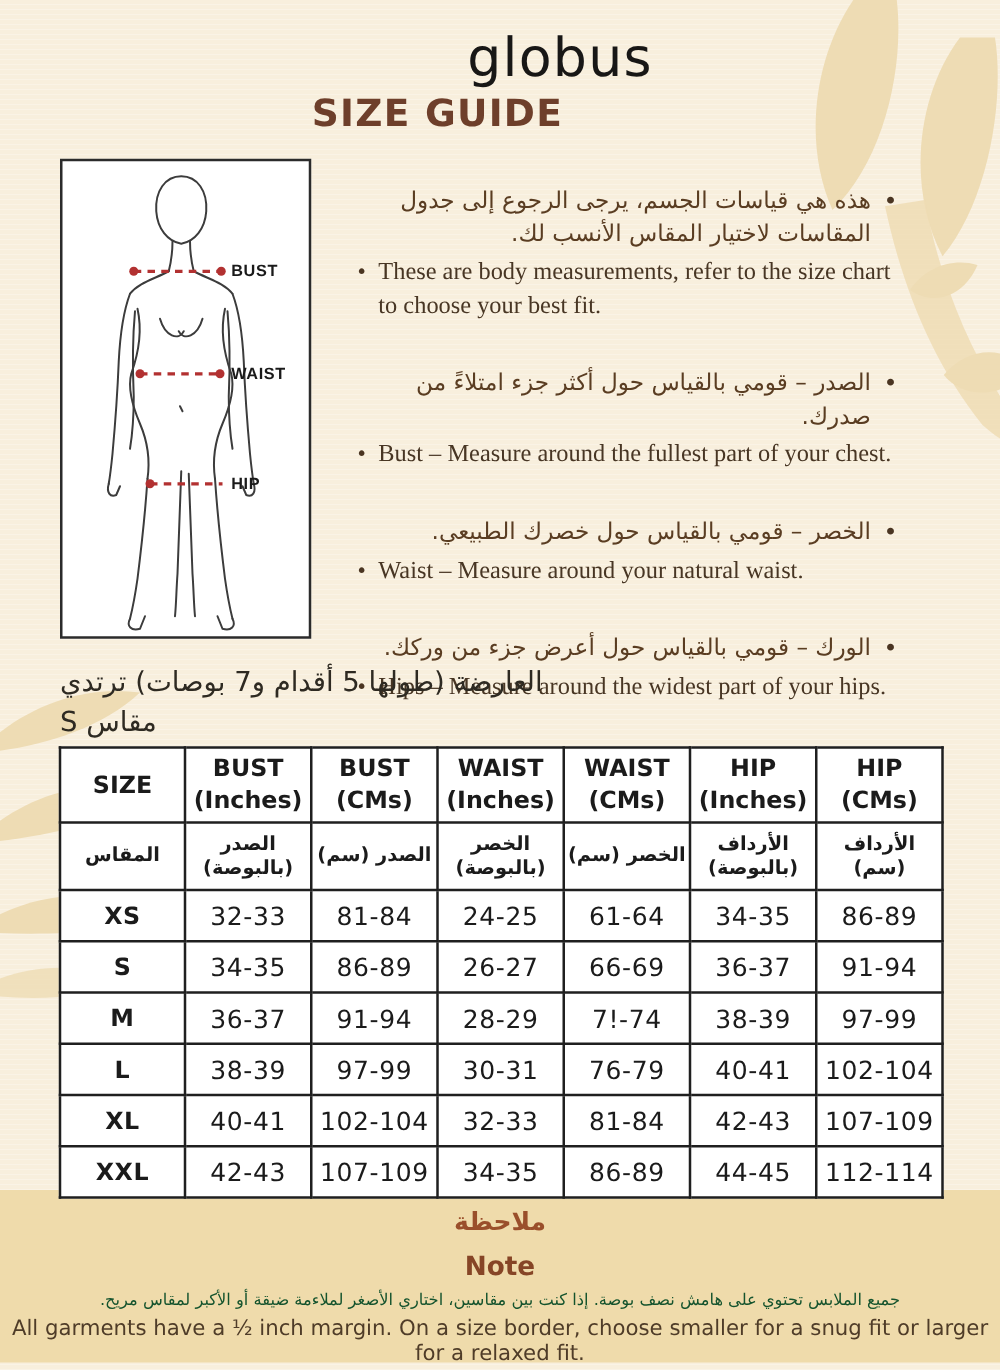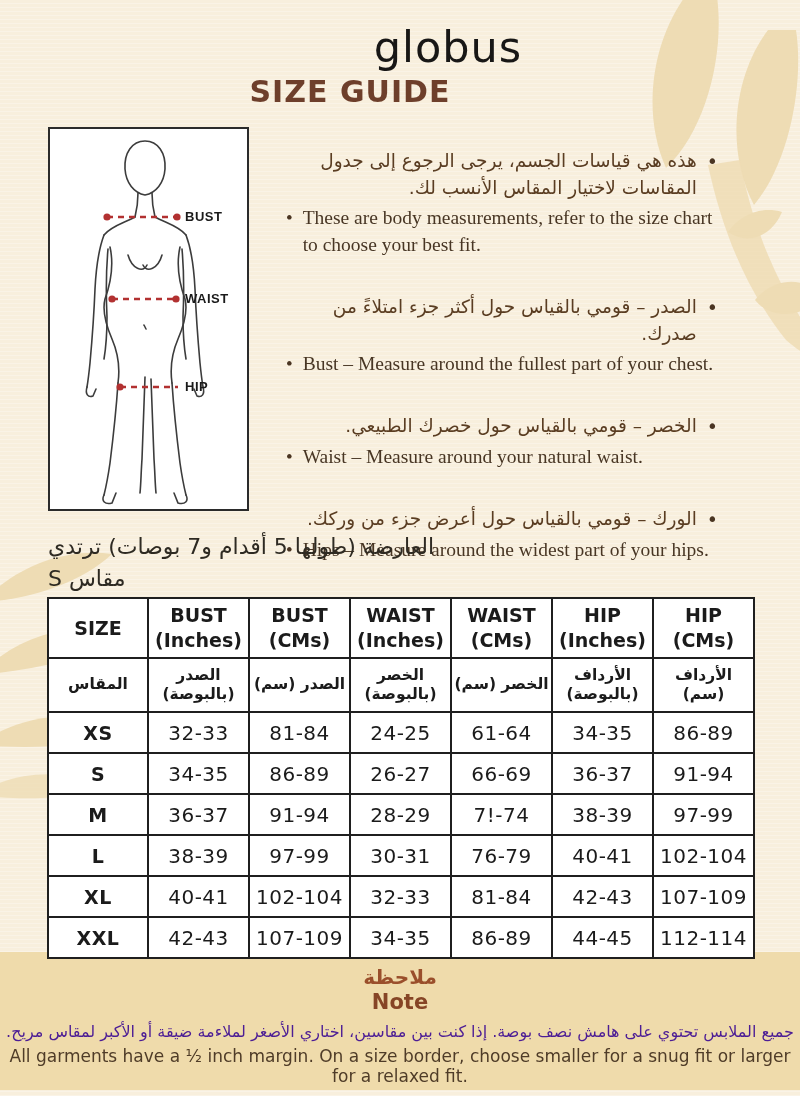--- a/index.html
+++ b/index.html
@@ -64,22 +64,22 @@
   tr.head-en th{height:60px;font-family:"DejaVu Sans", sans-serif;font-weight:bold;font-size:19px;line-height:1.3;white-space:pre-line;}
   tr.head-ar th{height:54px;direction:rtl;font-family:"DejaVu Sans", sans-serif;font-weight:bold;font-size:15.5px;line-height:1.25;white-space:pre-line;}
   tr.data-row td{height:41px;font-family:"DejaVu Sans", sans-serif;font-size:20px;font-weight:400;letter-spacing:0.5px;border-radius:10px;}
   tr.data-row td.size-cell{font-weight:bold;font-size:19px;}
   
   .note-band{
     position:absolute;left:0;top:952px;width:800px;height:138px;
     background:#efdbab;z-index:1;text-align:center;
   }
   .note-title-ar{margin-top:13px;font-size:20px;font-weight:bold;color:#9a4f2b;direction:rtl;}
-  .note-title-en{margin-top:1px;font-size:21px;font-weight:bold;color:#864526;}
-  .note-body-ar{margin-top:8px;font-size:16px;color:#4c1d95;direction:rtl;}
+  .note-title-en{margin-top:12px;font-size:21px;font-weight:bold;color:#864526;}
+  .note-body-ar{margin-top:8px;font-size:13px;color:#14532d;direction:rtl;}
   .note-body-en{margin-top:5px;font-size:17px;color:#4f3c28;}
 </style>
 </head>
 <body>
 
 <div class="page">
 
   <svg class="deco" style="right:0;top:0;" width="210" height="400" viewBox="0 0 210 400">
     <path d="M100,-10 C60,40 52,115 76,168 C118,128 136,48 126,-10 Z"></path>
     <path d="M178,30 C142,78 136,152 164,205 C200,162 214,82 206,30 Z"></path>

